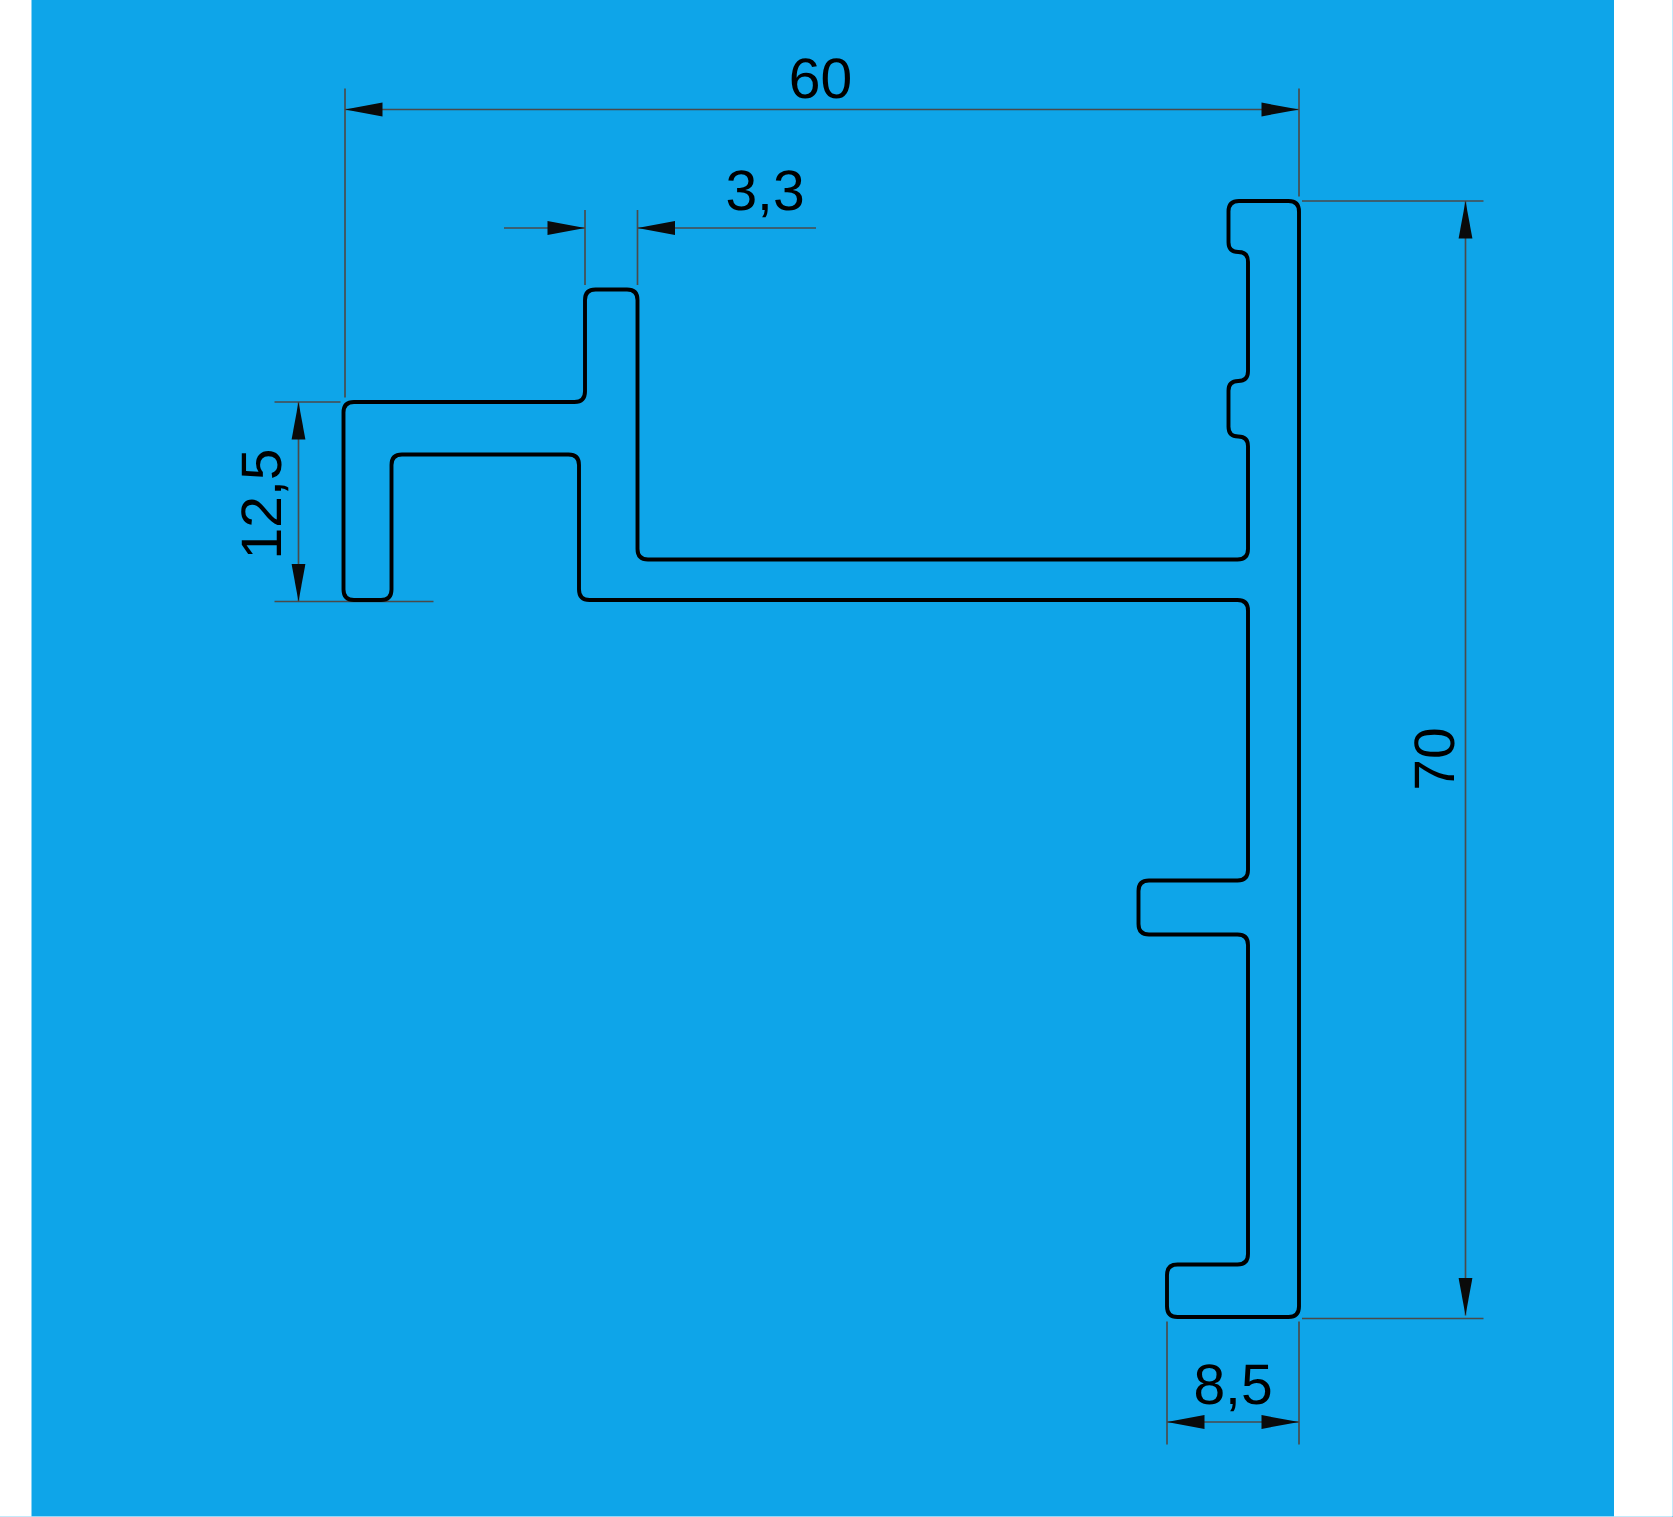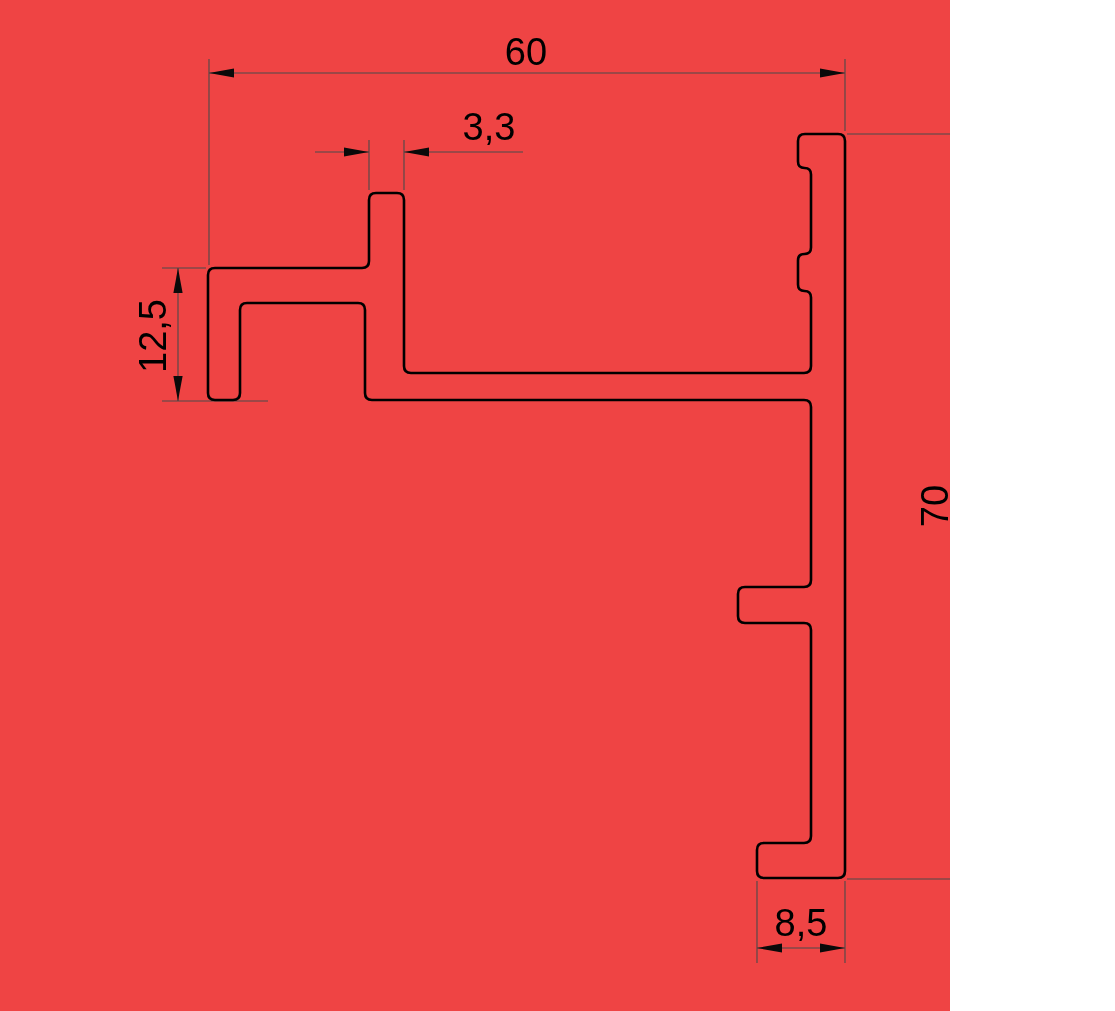--- a/index.html
+++ b/index.html
@@ -2,25 +2,26 @@
 <html><head>
 <meta charset="utf-8">
 <style>
   html, body {
     margin: 0;
     padding: 0;
     background: #ffffff;
   }
   .page {
     position: relative;
-    width: 950px;
+    width: 1055px;
     height: 1011px;
-    background: #ef4444;
+    background: #0ea5e9;
     overflow: hidden;
     font-family: "Liberation Sans", sans-serif;
+    margin-left: 21px;
   }
   svg { display: block; }
   .profile {
     fill: none;
     stroke-linejoin: round;
     stroke-linecap: round;
   }
   .thin-line {
     fill: none;
     stroke-linecap: butt;

